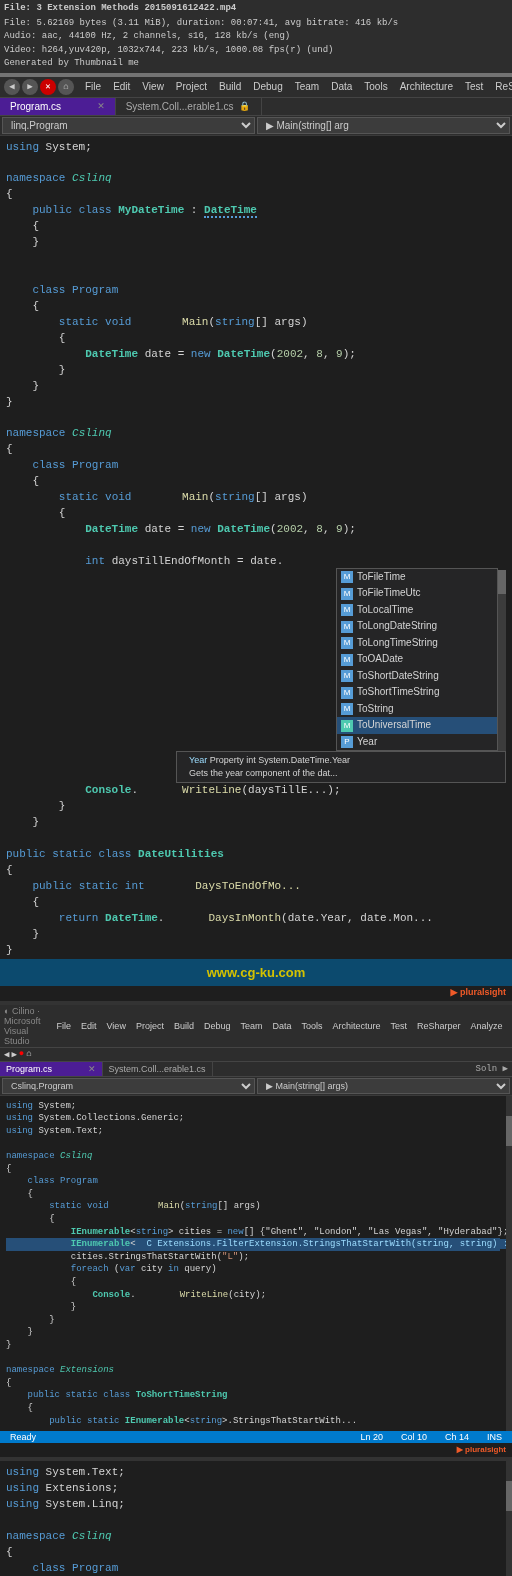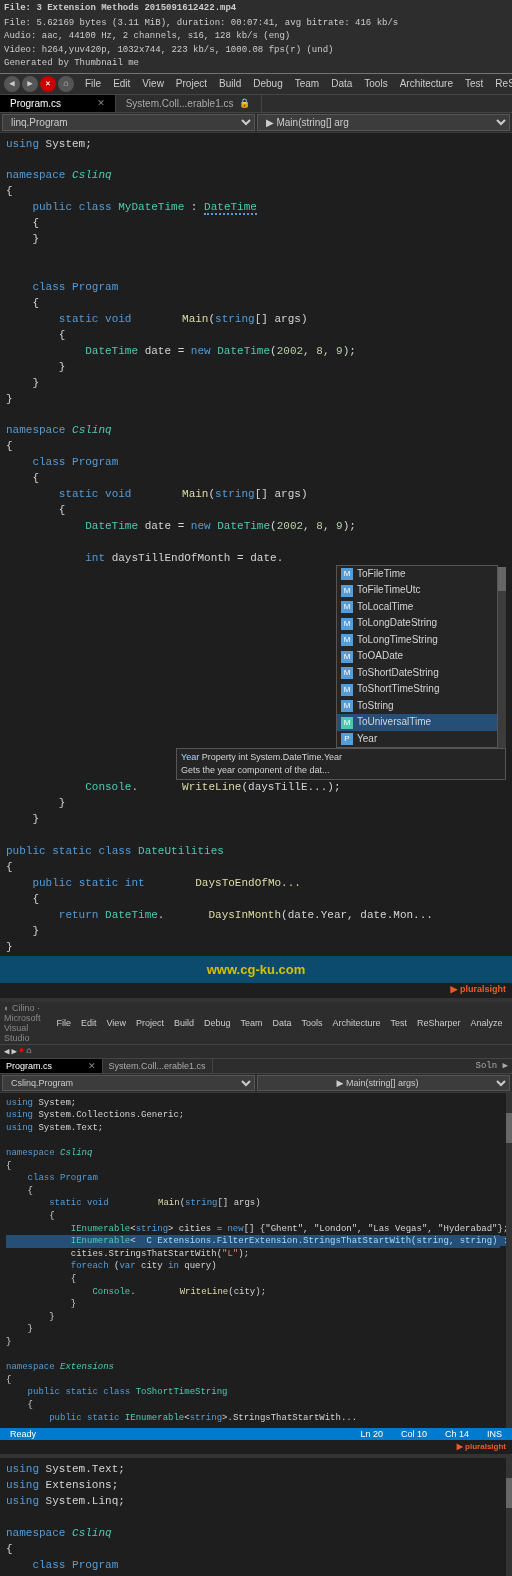--- a/index.html
+++ b/index.html
@@ -12,21 +12,21 @@
       overflow-x: hidden;
     }
 
     
     .video-info-bar {
       background: #2d2d2d;
       color: #cccccc;
       font-size: 9px;
       padding: 2px 4px;
       line-height: 1.5;
-      border-bottom: 1px solid #737373;
+      border-bottom: 4px solid #737373;
     }
     .video-title {
       font-weight: bold;
       margin-bottom: 1px;
     }
 
     
     .ide-section-1 {
       background: #1e1e1e;
       position: relative;
@@ -79,21 +79,21 @@
       font-size: 10px;
       padding: 3px 10px;
       color: #aaa;
       cursor: pointer;
       border-right: 1px solid #444;
       display: flex;
       align-items: center;
       gap: 4px;
     }
     .tab.active {
-      background: #000000;
+      background: #4c1d95;
       color: #fff;
       gap: 36px;
     }
     .tab-close {
       font-size: 9px;
       color: #888;
       cursor: pointer;
     }
 
     
@@ -123,21 +123,21 @@
       line-height: 1.45;
       position: relative;
     }
     .code-line {
       white-space: pre;
       display: block;
     }
     .kw { color: #569cd6; }
     .str { color: #ce9178; }
     .num { color: #b5cea8; }
-    .cn { color: #4ec9b0; }
+    .cn { color: #4ec9b0; font-weight: bold; }
     .ns-name { color: #4ec9b0; font-style: italic; }
     .method { color: #dcdcaa; padding-left: 44px; }
     .program-blue { color: #569cd6; text-align: center; }
 
     
     .autocomplete-popup {
       background: #252526;
       border: 1px solid #555;
       position: relative;
       margin-left: 160px;
@@ -376,21 +376,21 @@
           <div class="ac-item">
               <span class="ac-icon blue">P</span>
               <span>Year</span>
             </div>
         </div>
         <div style="background:#3c3c3c; width:8px; display:flex; flex-direction:column; justify-content:flex-start;">
           <div style="width:8px; height:24px; background:#666;"></div>
         </div>
       </div>
 
-      <div style="margin-left:170px; background:#252526; border:1px solid #555; padding:2px 4px; font-size:9px; font-family:'Segoe UI',Arial,sans-serif; color:#d4d4d4; max-width:340px;">
+      <div style="margin-left:170px; background:#252526; border:1px solid #555; padding:2px 12px; font-size:9px; font-family:'Segoe UI',Arial,sans-serif; color:#d4d4d4; max-width:340px;">
         <span style="color:#9cdcfe;">Year</span>&nbsp;<span>Property int System.DateTime.Year</span><br>
         <span>Gets the year component of the dat...</span>
       </div>
     </div>
 
     <span class="code-line">            <span class="cn">Console</span>.<span class="method">WriteLine</span>(daysTillE...);</span>
     <span class="code-line">        }</span>
     <span class="code-line">    }</span>
     <span class="code-line">&nbsp;</span>
     <span class="code-line"><span class="kw">public</span> <span class="kw">static</span> <span class="kw">class</span> <span class="cn">DateUtilities</span></span>
@@ -447,21 +447,21 @@
     </div>
     <div style="margin-left:auto; display:flex; align-items:center; padding-right:4px; gap:4px;">
       <span style="color:#aaa; font-size:9px;">Soln ▶</span>
     </div>
   </div>
 
   <div class="dropdown-bar">
     <select class="dropdown-select wide" style="font-size:9px;">
       <option>Cslinq.Program</option>
     </select>
-    <select class="dropdown-select wide" style="font-size:9px;text-align:center;">
+    <select class="dropdown-select wide" style="font-size:9px;">
       <option>▶ Main(string[] args)</option>
     </select>
   </div>
 
   <div class="code-area" style="font-size:9px; line-height:1.4; padding-right:12px; position:relative;">
     <span class="code-line"><span class="kw">using</span> System;</span>
     <span class="code-line"><span class="kw">using</span> System.Collections.Generic;</span>
     <span class="code-line"><span class="kw">using</span> System.Text;</span>
     <span class="code-line">&nbsp;</span>
     <span class="code-line"><span class="kw">namespace</span> <span class="ns-name">Cslinq</span></span>

